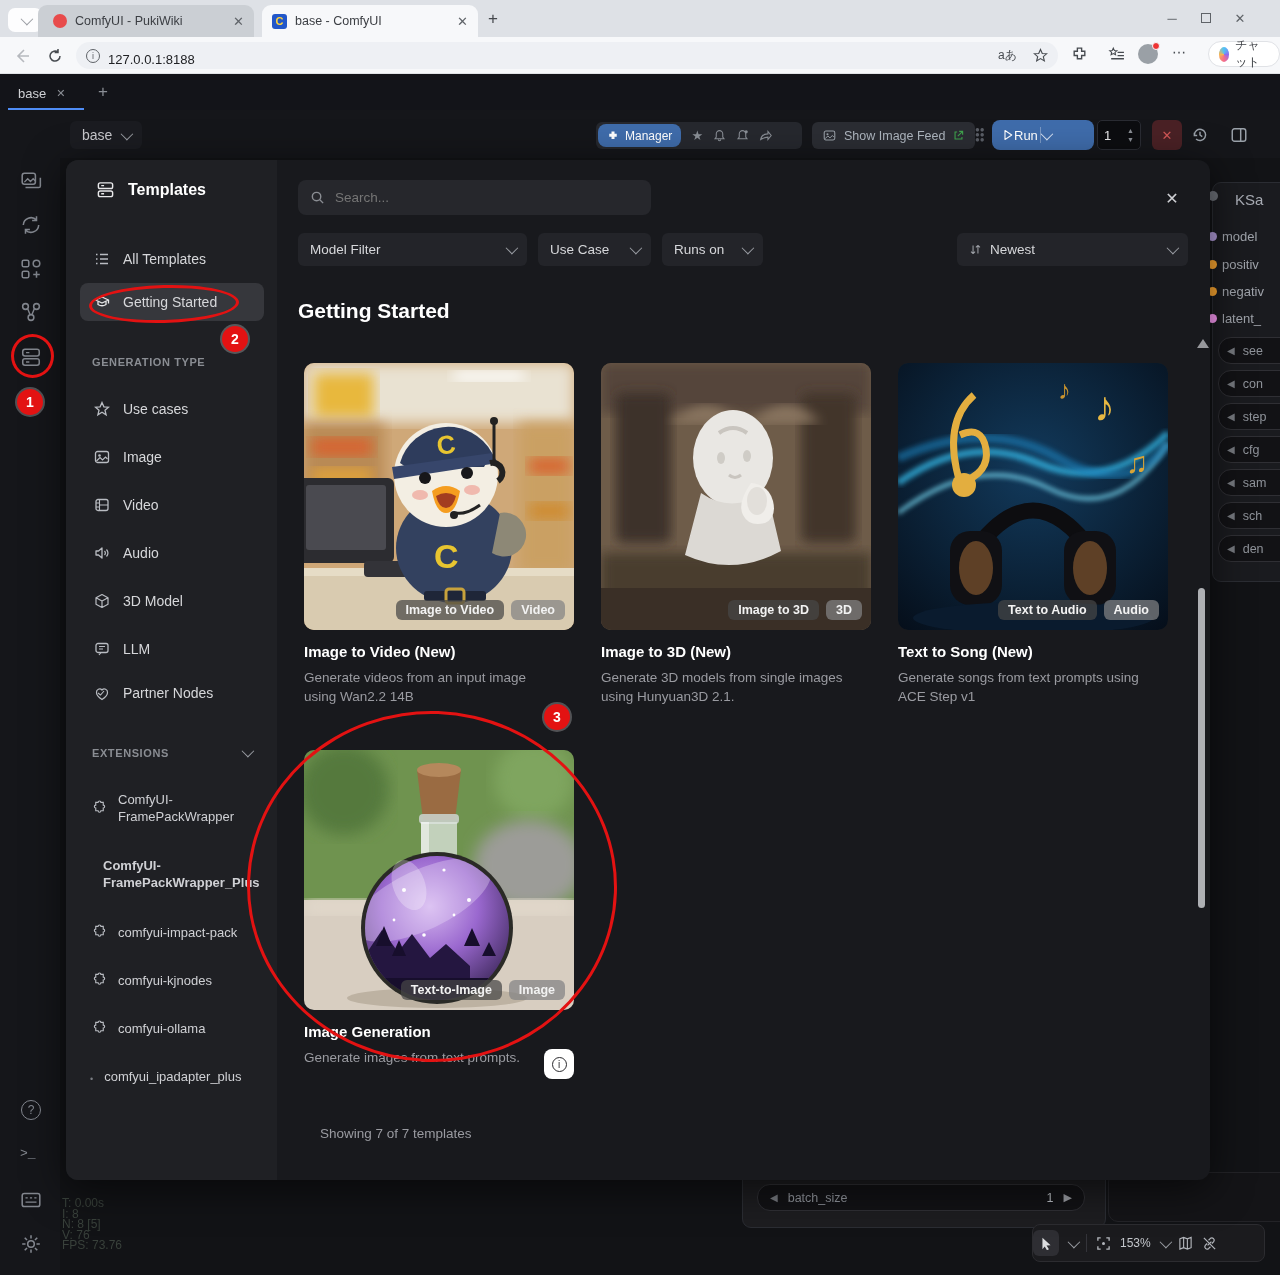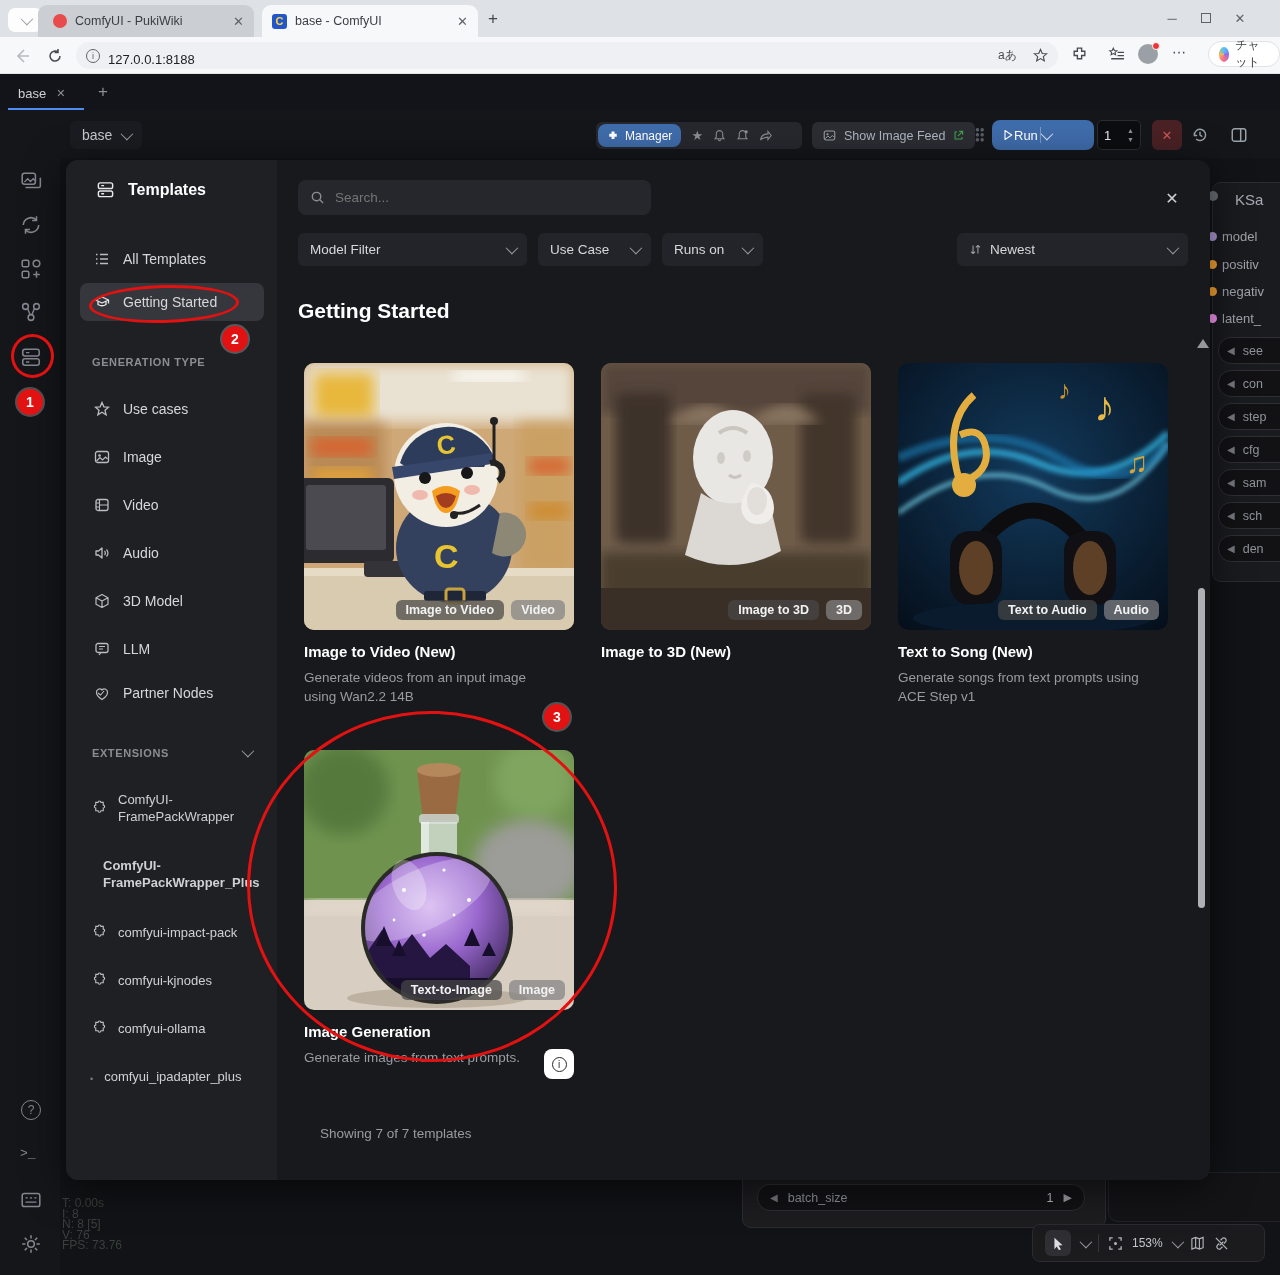--- a/index.html
+++ b/index.html
@@ -296,21 +296,21 @@
 
 <div class="abs node" style="left:742px;top:1168px;width:364px;height:60px;background:#1d1d20;"></div>
 <div class="abs" style="left:1108px;top:1172px;width:180px;height:50px;background:#141417;border-radius:10px 0 0 10px;border:1px solid #232327;"></div>
 <div class="abs nwidget" style="left:757px;top:1184px;width:328px;height:27px;padding:0 12px;gap:10px;">
   <span class="arr">◀</span>
   <span>batch_size</span>
   <span style="margin-left:auto;color:#b9bcc2;">1</span>
   <span class="arr" style="font-size:11px;color:#9a9da3;">▶</span>
 </div>
 
-<div class="abs zbar flex" style="left:1032px;top:1224px;width:233px;height:38px;padding:0 12px;gap:9px;">
+<div class="abs zbar flex" style="left:1032px;top:1224px;width:233px;height:38px;padding:0 0;gap:9px;">
   <div class="flex" style="width:26px;height:26px;background:#2e2e33;border-radius:6px;justify-content:center;">
     <svg width="13" height="13" viewBox="0 0 16 16">
       <path d="M3 1l10 9-5 .6 3 4.4-2.4 1.4-2.8-4.6L3 15z" fill="#dcdde0"></path>
     </svg>
   </div>
   <span class="chev"></span>
   <span class="vdiv"></span>
   <svg width="15" height="15" viewBox="0 0 16 16">
     <path d="M2 5V2h3 M11 2h3v3 M14 11v3h-3 M5 14H2v-3" fill="none" stroke="#b3b6bc" stroke-width="1.4"></path>
     <circle cx="8" cy="8" r="1.6" fill="#b3b6bc"></circle>
@@ -554,20 +554,21 @@
       <ellipse cx="146" cy="93" rx="4" ry="6" fill="#cfccc6"></ellipse>
       <path d="M128 112q6 5 12 0" stroke="#c9c5bf" stroke-width="3" fill="none"></path>
       <rect x="0" y="225" width="270" height="42" fill="#3a2f26"></rect>
     </svg>
     <div class="badges">
       <span class="badge dark">Image to 3D</span>
       <span class="badge lite">3D</span>
     </div>
   </div>
   <div class="ctitle">Image to 3D (New)</div>
+  <div class="cdesc">Generate 3D models from single images using Hunyuan3D 2.1.</div>
 </div>
 
 <div class="card" style="left:898px;top:363px;">
   <div class="cimg" style="height:267px;">
     <svg width="270" height="267" viewBox="0 0 270 267" preserveAspectRatio="none">
       <defs>
         <radialGradient id="hg" cx="50%" cy="40%" r="80%">
           <stop offset="0%" stop-color="#123a5c"></stop>
             <stop offset="100%" stop-color="#050d18"></stop>
         </radialGradient>

